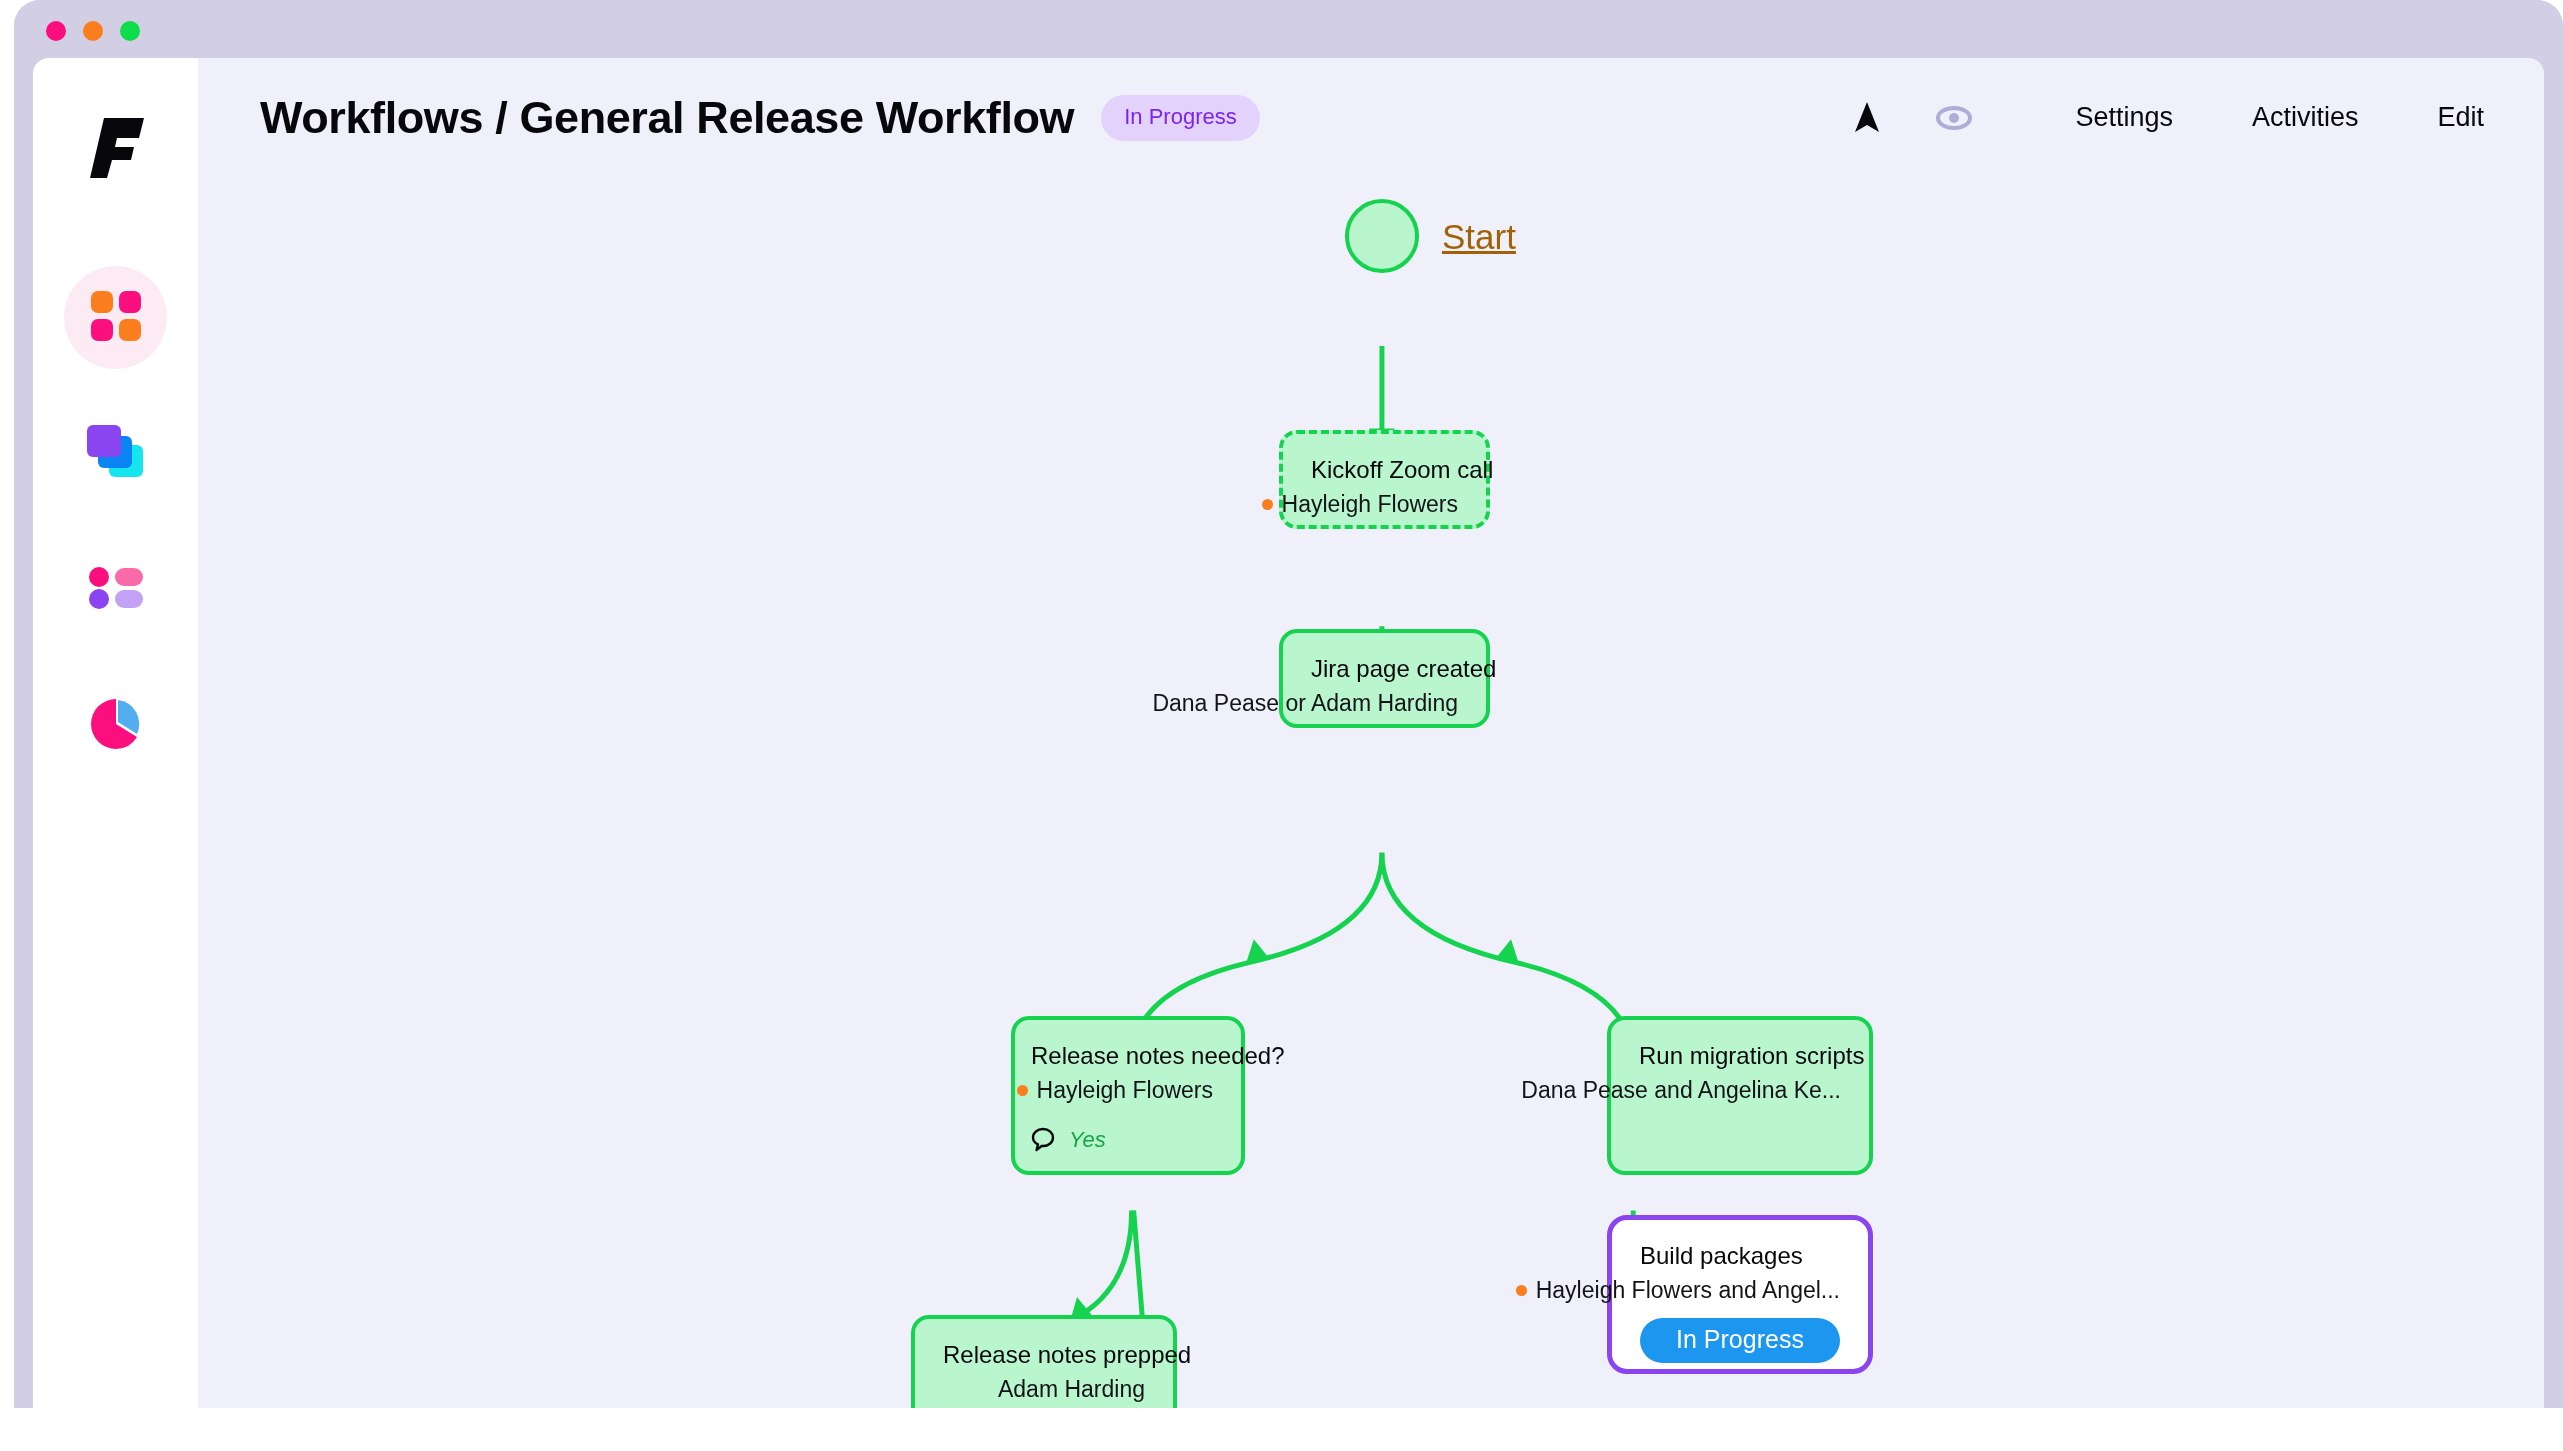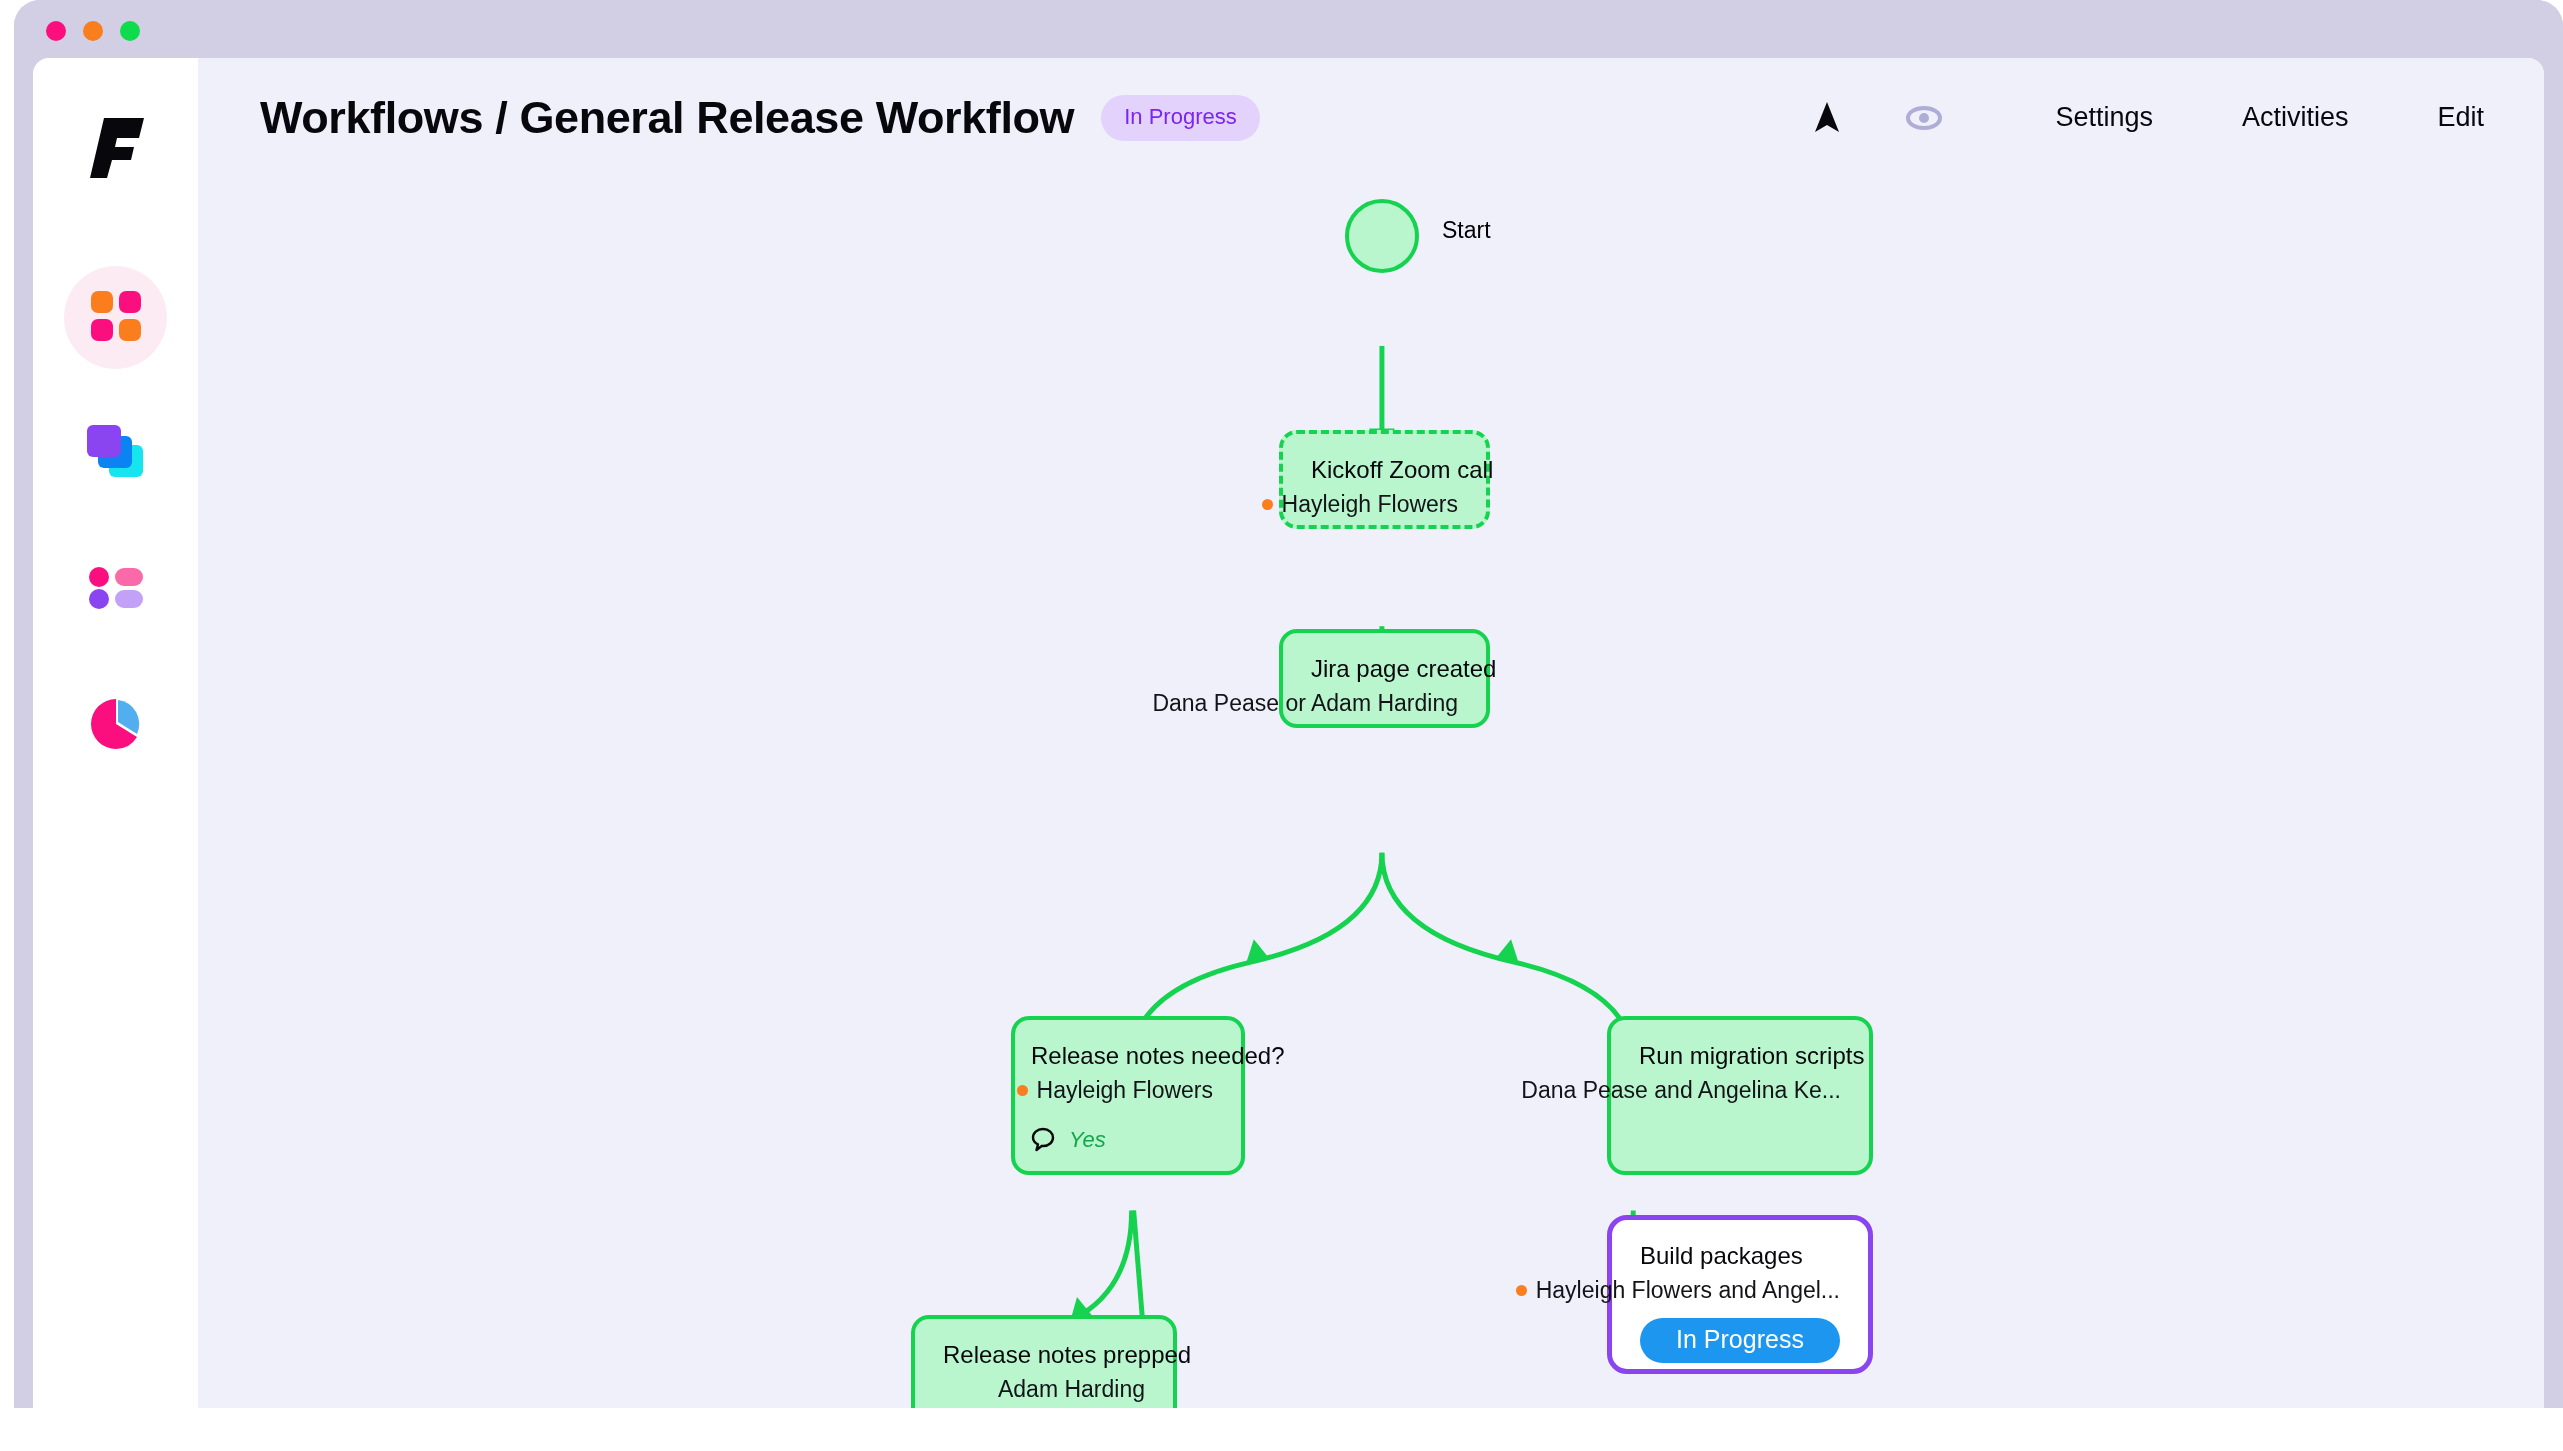--- a/index.html
+++ b/index.html
@@ -127,21 +127,21 @@
     font-size: 22px;
     padding: 11px 23px 13px;
     border-radius: 992px;
     white-space: nowrap;
     line-height: 1;
   }
   .header-right {
     margin-left: auto;
     display: flex;
     align-items: center;
-    gap: 12px;
+    gap: 2px;
     justify-content: flex-end;
   }
   .icon-btn {
     width: 85px;
     height: 60px;
     display: flex;
     align-items: center;
     justify-content: center;
     cursor: pointer;
   }
@@ -231,23 +231,24 @@
 
   .start-circle {
     position: absolute;
     width: 74px; height: 74px;
     border-radius: 50%;
     background: #b9f6ce;
     border: 4px solid #15d24f;
   }
   .start-label {
     position: absolute;
-    font-size: 23px;
-    color: #000000;
-    white-space: nowrap;
+    font-size: 35px;
+    color: #a16207;
+    white-space: nowrap;
+    text-decoration: underline;
   }
 </style>
 </head>
 <body>
 
 <div class="desktop">
   <div class="window">
 
     <div class="titlebar">
       <div class="traffic">

